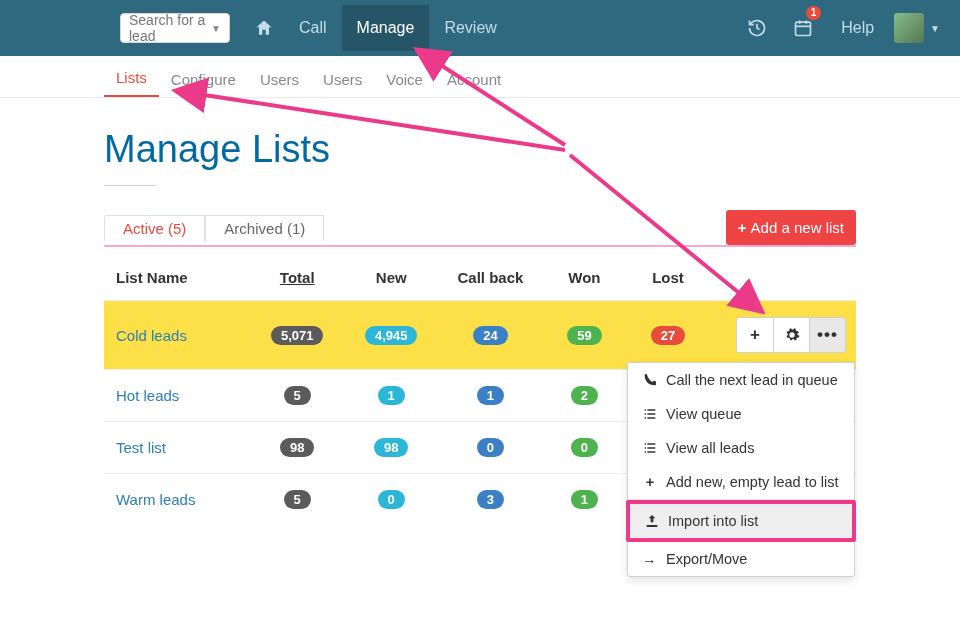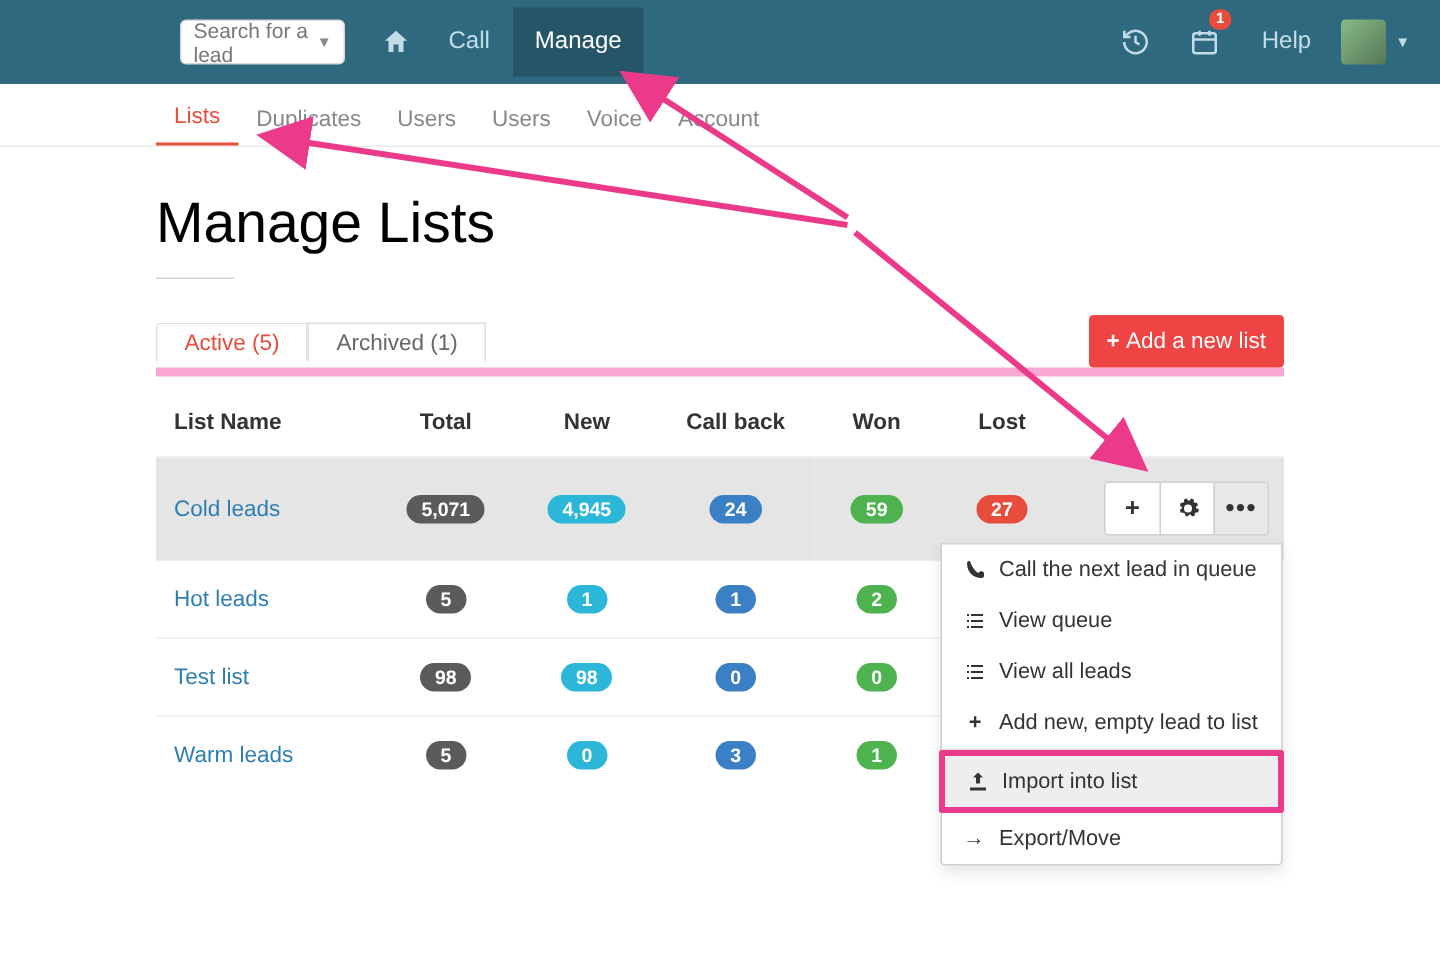--- a/index.html
+++ b/index.html
@@ -17,37 +17,37 @@
   .avatar { width:30px; height:30px; border-radius:3px; background:linear-gradient(135deg,#88bb88,#557755); margin-left:10px; }
   .caret-down { color:#c3dde6; margin-left:6px; font-size:10px; }
 
   
   .subnav { padding:0 104px; height:42px; display:flex; align-items:flex-end; border-bottom:1px solid #e9e9e9; }
   .subnav a { padding:10px 12px 9px; color:#888; text-decoration:none; font-size:15px; }
   .subnav a.active { color:#e74c3c; border-bottom:2px solid #e74c3c; }
 
   
   .page { padding:22px 104px 0; }
-  h1 { margin:8px 0 14px; font-size:38px; font-weight:400; color:#000000; font-family:"Segoe UI","Helvetica Neue",Arial,sans-serif; }
+  h1 { margin:8px 0 14px; font-size:38px; font-weight:400; color:#0369a1; font-family:"Segoe UI","Helvetica Neue",Arial,sans-serif; }
   .hr-short { width:52px; border:none; border-top:1px solid #d0d0d0; margin:0 0 24px 0; }
 
   .tabs-row { display:flex; align-items:center; }
   .tab-btn { border:1px solid #e0e0e0; background:#fff; padding:4px 18px; font-size:15px; color:#666; cursor:pointer; border-bottom:none; }
   .tab-btn:first-child { border-top-left-radius:3px; }
   .tab-btn:last-child { border-top-right-radius:3px; }
   .tab-btn.active { color:#e74c3c; font-weight:500; }
   .add-list-btn { margin-left:auto; background:#ef4444; color:#fff; border:none; padding:9px 12px; font-size:15px; border-radius:3px; cursor:pointer; }
 
-  .table-wrap { border-top:6px solid #f9a8d4; margin-top:0; }
+  .table-wrap { border-top:2px solid #f9a8d4; margin-top:0; }
 
   table { width:100%; border-collapse:collapse; }
   thead th { text-align:center; padding:22px 6px 14px; font-weight:700; color:#333; font-size:15px; }
   thead th:first-child { text-align:left; padding-left:12px; }
   tbody tr { border-top:1px solid #eee; }
-  tbody tr.hover td { background:#e5e5e5; }
+  tbody tr.hover td { background:#fde047; }
   tbody td { padding:16px 6px; text-align:center; vertical-align:middle; }
   tbody td:first-child { text-align:left; padding-left:12px; }
   .list-link { color:#2e7eb3; text-decoration:none; }
 
   .pill { display:inline-block; min-width:26px; padding:2px 10px; border-radius:12px; font-size:13px; font-weight:700; color:#fff; background:#666; }
   .pill.grey  { background:#5b5b5b; }
   .pill.teal  { background:#2cb7d8; }
   .pill.blue  { background:#3b7fc4; }
   .pill.green { background:#4eb24e; }
   .pill.red   { background:#e74c3c; }
@@ -77,20 +77,21 @@
     <span>Search for a lead</span>
     <span style="font-size:10px;color:#888;">▼</span>
   </div>
   <div class="nav-icon" style="margin-left:14px;">
     <svg viewBox="0 0 24 24" width="20" height="20" fill="#c3dde6">
         <path d="M12 3l9 8h-3v9h-4v-6H10v6H6v-9H3z"></path>
       </svg>
   </div>
   <div class="nav-item">Call</div>
   <div class="nav-item active">Manage</div>
+  <div class="nav-item">Review</div>
 
   <div class="nav-spacer"></div>
 
   <div class="nav-icon">
     <svg viewBox="0 0 24 24" width="20" height="20" fill="none" stroke="#c3dde6" stroke-width="2">
         <path d="M3 12a9 9 0 1 0 3-6.7L3 8"></path>
         <polyline points="3 3 3 8 8 8"></polyline>
         <polyline points="12 7 12 12 15 14"></polyline>
       </svg>
   </div>
@@ -103,21 +104,21 @@
       </svg>
     <span class="nav-badge">1</span>
   </div>
   <div class="nav-item" style="padding:0 10px 0 18px;">Help</div>
   <div class="avatar"></div>
   <span class="caret-down">▼</span>
 </div>
 
 <div class="subnav">
   <a href="#" class="active">Lists</a>
-  <a href="#">Duplicates</a>
+  <a href="#">Configure</a>
   <a href="#">Users</a>
   <a href="#">Users</a>
   <a href="#">Voice</a>
   <a href="#">Account</a>
 </div>
 
 <div class="page">
   <h1>Manage Lists</h1>
   <hr class="hr-short">
 
@@ -127,21 +128,21 @@
     <button class="add-list-btn">
       <span style="font-weight:bold;">+ </span><span>Add a new list</span>
     </button>
   </div>
 
   <div class="table-wrap">
     <table>
       <thead>
         <tr>
           <th style="width:140px;">List Name</th>
-          <th style="width:90px;">Total</th>
+          <th style="width:90px;text-decoration:underline;">Total</th>
           <th style="width:90px;">New</th>
           <th style="width:100px;">Call back</th>
           <th style="width:80px;">Won</th>
           <th style="width:80px;">Lost</th>
           <th style="width:140px;"></th>
         </tr>
       </thead>
       <tbody id="rows-body">
           <tr class="hover">
             <td><a href="#" class="list-link">Cold leads</a></td>

